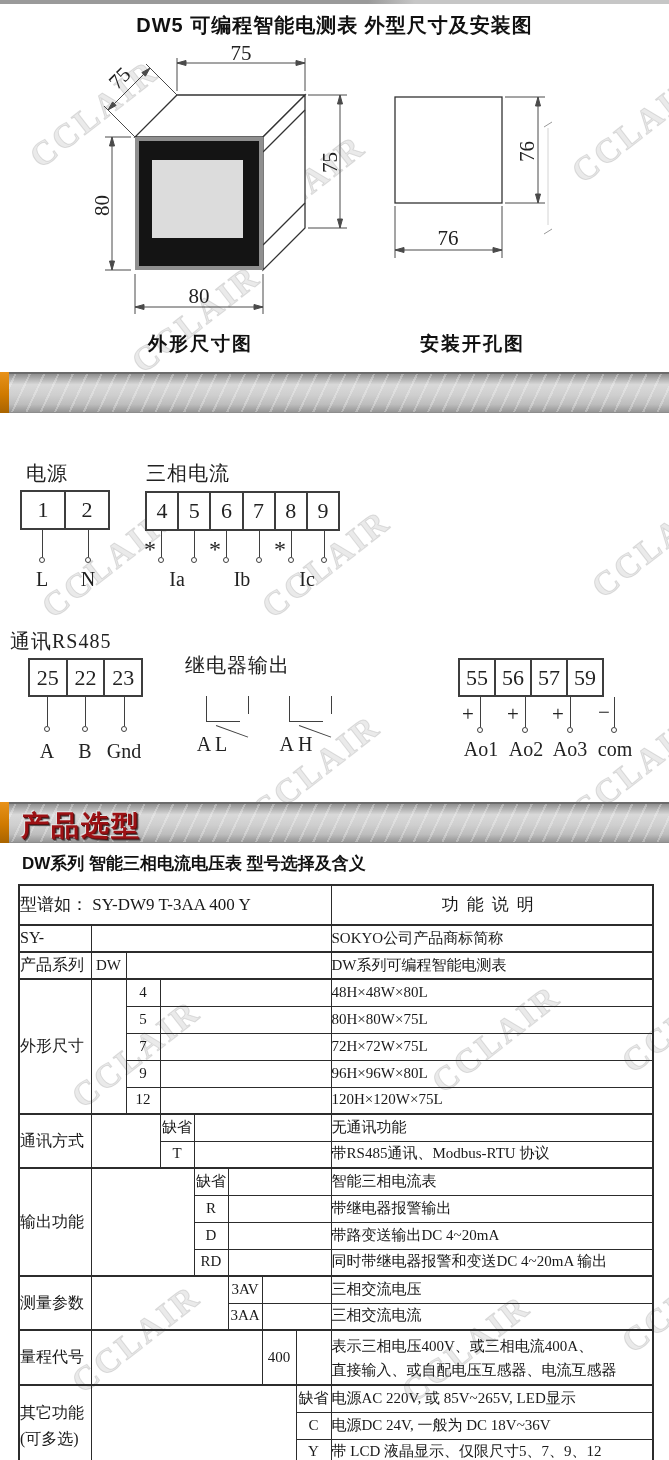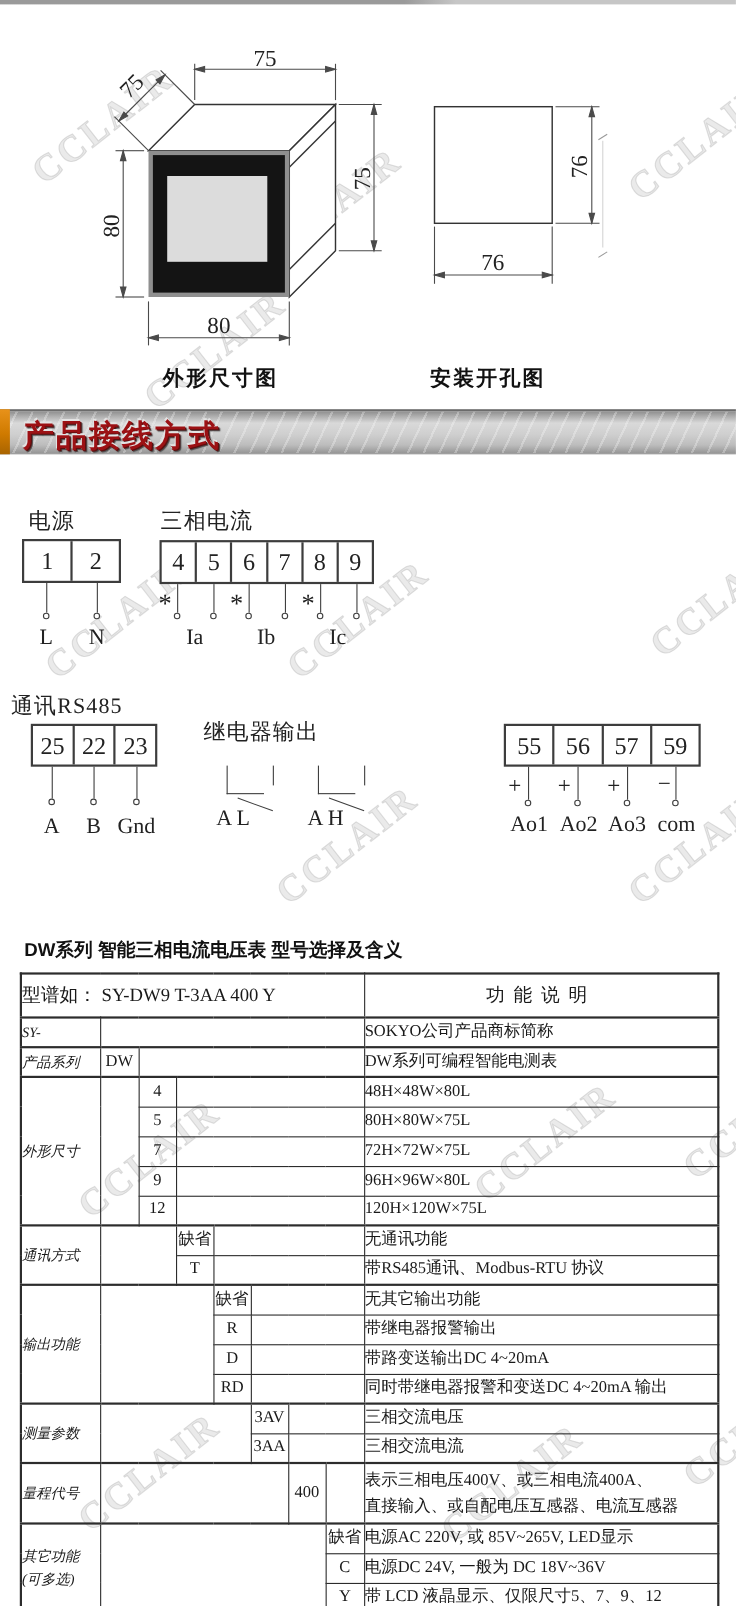--- a/index.html
+++ b/index.html
@@ -59,21 +59,21 @@
     font-size:21px;color:#222;}
 
   .table-title{position:absolute;left:22px;top:852px;font-weight:bold;font-size:17px;color:#111;}
 
   
   table.sel{position:absolute;left:18px;top:884px;width:634px;border-collapse:collapse;
     table-layout:fixed;font-family:"Liberation Serif","DejaVu Serif",serif;font-size:16px;color:#191919;}
   table.sel{border:2px solid #2c2c2c;}
   table.sel td{border:1px solid #2c2c2c;padding:0;line-height:1.05;vertical-align:middle;
     overflow:hidden;white-space:nowrap;}
-  td.lab{padding-left:6px;font-size:13px;font-style:italic;}
+  td.lab{padding-left:6px;font-size:16px;}
   td.opt{text-align:center;font-size:15px;}
   td.desc{padding-left:12px;font-size:15px;}
   tr.hrow{height:40px;}
   tr.rrow{height:27px;}
   tr.drow{height:55px;}
   tr.hrow td{border-bottom:2px solid #2c2c2c;}
   td.model-cell{padding-left:14px;font-size:17px;}
   td.fn-cell{text-align:center;font-size:17px;letter-spacing:8px;}
   .bt{border-top:2px solid #2c2c2c !important;}
   .two-line div{line-height:1.6;}
@@ -94,20 +94,21 @@
   <span class="wm" style="left:560px;top:750px">CCLAIR</span>
   <span class="wm" style="left:60px;top:1035px">CCLAIR</span>
   <span class="wm" style="left:420px;top:1020px">CCLAIR</span>
   <span class="wm" style="left:610px;top:1000px">CCLAIR</span>
   <span class="wm" style="left:60px;top:1320px">CCLAIR</span>
   <span class="wm" style="left:390px;top:1330px">CCLAIR</span>
   <span class="wm" style="left:610px;top:1280px">CCLAIR</span>
 
   <div class="top-strip"></div>
 
+  <div class="page-title">DW5 可编程智能电测表 外型尺寸及安装图</div>
 
   <svg width="669" height="380" viewBox="0 0 669 380">
     <g stroke="#333" stroke-width="1.3" fill="none">
 
       <polygon points="135,137 263,137 305,95 177,95" fill="#ffffff"></polygon>
 
       <polygon points="263,137 305,95 305,228 263,270" fill="#ffffff"></polygon>
 
       <line x1="263" y1="152" x2="305" y2="110"></line>
       <line x1="263" y1="245" x2="305" y2="203"></line>
@@ -175,25 +176,24 @@
 
   <div class="dim-label" style="left:219px;top:41px">75</div>
   <div class="dim-label rot45" style="left:98px;top:66px">75</div>
   <div class="dim-label rot90" style="left:80px;top:193px">80</div>
   <div class="dim-label rot90" style="left:308px;top:150px">75</div>
   <div class="dim-label" style="left:177px;top:284px">80</div>
   <div class="dim-label rot90" style="left:505px;top:139px">76</div>
   <div class="dim-label" style="left:426px;top:226px">76</div>
 
   <div class="fig-caption" style="left:148px;top:331px">外形尺寸图</div>
-  <div class="fig-caption" style="left:391px;top:331px">安装开孔图</div>
+  <div class="fig-caption" style="left:420px;top:331px">安装开孔图</div>
 
   <div class="banner" style="top:372px">
     <div class="orange-bar"></div>
-    <div class="banner-text">产品接线方式</div>
   </div>
 
 
   <div class="grp-label" style="left:26px;top:460px">电源</div>
   <div class="tbox" style="left:20px;top:490px;width:90px;height:40px">
     <div class="tcell" style="line-height:36px">1</div>
     <div class="tcell" style="line-height:36px">2</div>
   </div>
   <div class="lead" style="left:42px;top:530px;height:27px"></div>
   <div class="lead" style="left:88px;top:530px;height:27px"></div>
@@ -253,21 +253,21 @@
   <div class="lead" style="left:248px;top:696px;height:18px"></div>
   <div class="blade" style="left:216px;top:725px;width:34px;transform:rotate(20deg)"></div>
 
   <div class="lead" style="left:289px;top:696px;height:26px"></div>
   <div class="hlead" style="left:289px;top:721px;width:34px"></div>
   <div class="lead" style="left:331px;top:696px;height:18px"></div>
   <div class="blade" style="left:299px;top:725px;width:34px;transform:rotate(20deg)"></div>
   <div class="pin-label" style="left:188px;top:733px;width:52px;letter-spacing:4px">AL</div>
   <div class="pin-label" style="left:272px;top:733px;width:52px;letter-spacing:4px">AH</div>
 
-  <div class="tbox" style="left:458px;top:658px;width:179px;height:39px">
+  <div class="tbox" style="left:458px;top:658px;width:146px;height:39px">
     <div class="tcell" style="line-height:35px">55</div>
     <div class="tcell" style="line-height:35px">56</div>
     <div class="tcell" style="line-height:35px">57</div>
     <div class="tcell" style="line-height:35px">59</div>
   </div>
   <div class="lead" style="left:480px;top:697px;height:30px"></div>
   <div class="lead" style="left:525px;top:697px;height:30px"></div>
   <div class="lead" style="left:570px;top:697px;height:30px"></div>
   <div class="lead" style="left:614px;top:697px;height:30px"></div>
   <div class="circ" style="left:477px;top:727px"></div>
@@ -276,20 +276,24 @@
   <div class="circ" style="left:611px;top:727px"></div>
   <div class="sign" style="left:462px;top:702px">+</div>
   <div class="sign" style="left:507px;top:702px">+</div>
   <div class="sign" style="left:552px;top:702px">+</div>
   <div class="sign" style="left:598px;top:700px">−</div>
   <div class="pin-label" style="left:461px;top:738px;width:40px">Ao1</div>
   <div class="pin-label" style="left:506px;top:738px;width:40px">Ao2</div>
   <div class="pin-label" style="left:550px;top:738px;width:40px">Ao3</div>
   <div class="pin-label" style="left:593px;top:738px;width:44px">com</div>
 
+  <div class="banner" style="top:802px">
+    <div class="orange-bar"></div>
+    <div class="banner-text">产品选型</div>
+  </div>
 
   <div class="table-title">DW系列 智能三相电流电压表 型号选择及含义</div>
 
   <table class="sel">
     <colgroup>
       <col style="width:72px">
         <col style="width:35px">
         <col style="width:34px">
         <col style="width:34px">
       <col style="width:34px">
@@ -354,21 +358,21 @@
       <td class="opt">T</td>
       <td colspan="4"></td>
       <td class="desc">带RS485通讯、Modbus-RTU 协议</td>
     </tr>
 
     <tr class="rrow">
       <td rowspan="4" class="lab bt">输出功能</td>
       <td rowspan="4" colspan="3" class="bt"></td>
       <td class="opt bt">缺省</td>
       <td colspan="3" class="bt"></td>
-      <td class="desc bt">无其它输出功能</td>
+      <td class="desc bt">智能三相电流表</td>
     </tr>
     <tr class="rrow">
       <td class="opt">R</td>
       <td colspan="3"></td>
       <td class="desc">带继电器报警输出</td>
     </tr>
     <tr class="rrow">
       <td class="opt">D</td>
       <td colspan="3"></td>
       <td class="desc">带路变送输出DC 4~20mA</td>

